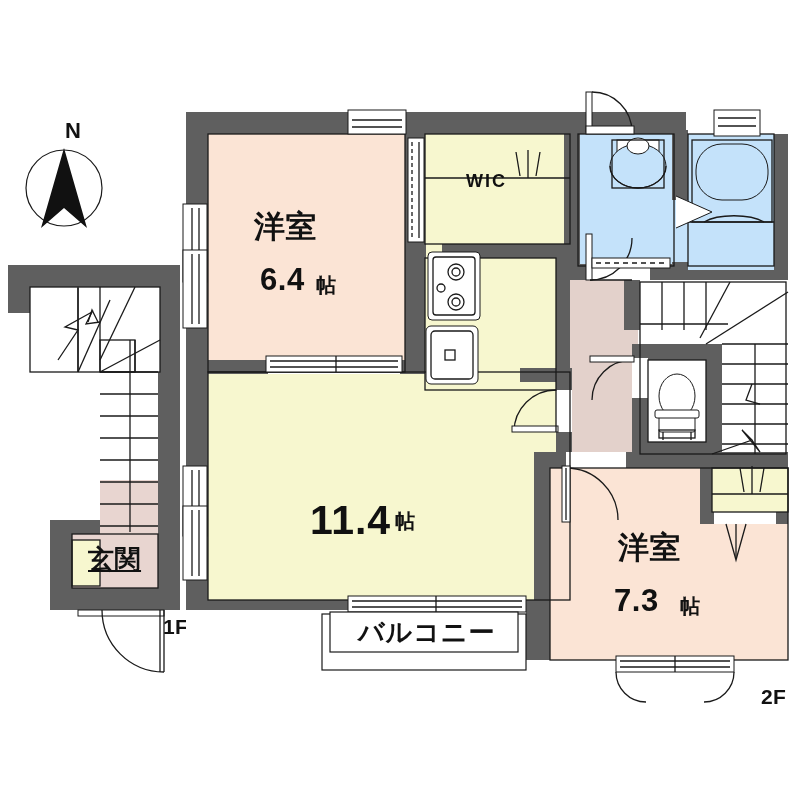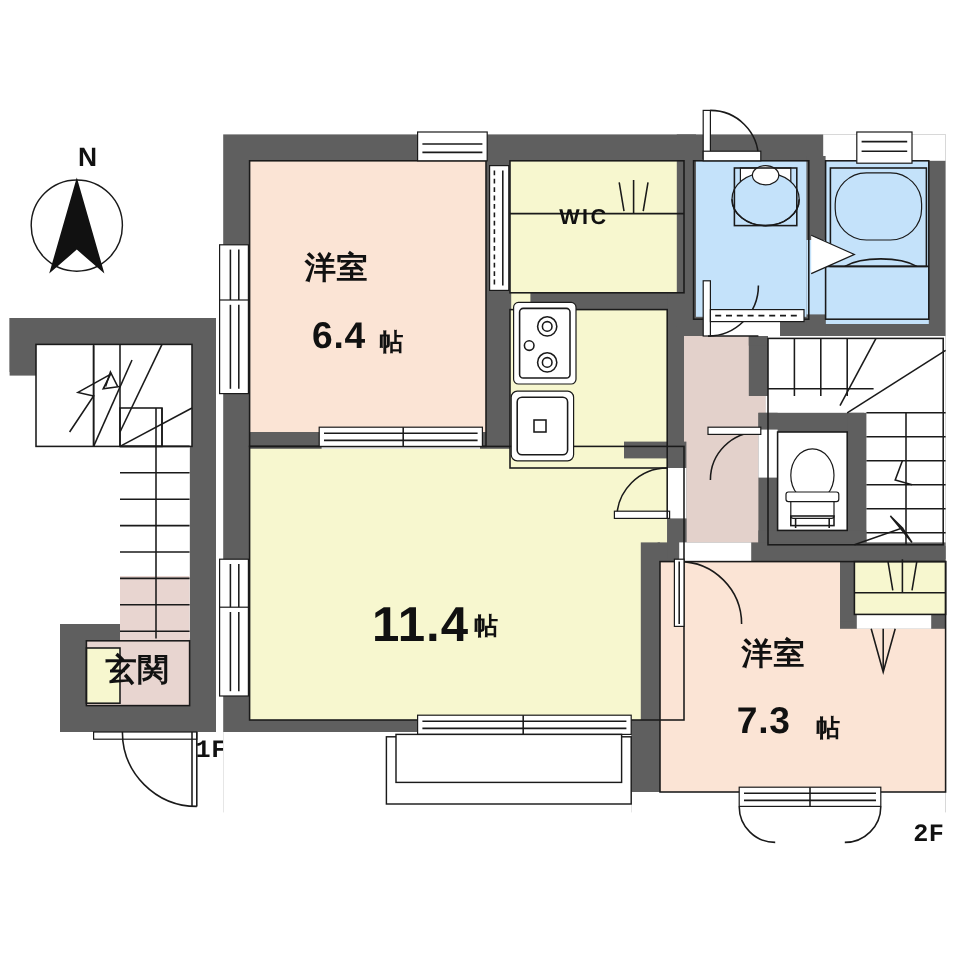--- a/index.html
+++ b/index.html
@@ -18,29 +18,29 @@
   .r-hall{background:#e3d1cb;}
   .r-white{background:#ffffff;}
   .r-genkan{background:#e8d5d0;}
   .thin{border:1px solid #2a2a2a;}
 
   
   .lbl{position:absolute;color:#111;font-weight:bold;letter-spacing:0.02em;
        white-space:nowrap;line-height:1;}
   .lbl-jp{font-family:"DejaVu Sans","Liberation Sans",sans-serif;}
 
-  .rm-name{font-size:26px;}
+  .rm-name{font-size:31px;}
   .rm-size{font-size:31px;font-family:"Liberation Sans",sans-serif;}
   .rm-unit{font-size:20px;}
   .wic-txt{font-size:18px;letter-spacing:2px;font-family:"Liberation Sans",sans-serif;}
   .ldk-txt{font-size:35px;letter-spacing:4px;font-family:"Liberation Sans",sans-serif;}
   .ldk-size{font-size:41px;font-family:"Liberation Sans",sans-serif;}
   .balcony-txt{font-size:26px;letter-spacing:1px;}
   .genkan-txt{font-size:26px;}
-  .floor-tag{font-size:21px;font-family:Liberation Mono, monospace;font-weight:bold;}
+  .floor-tag{font-size:21px;font-family:Liberation Sans, sans-serif;font-weight:bold;}
   .north-n{font-size:22px;font-weight:bold;font-family:"Liberation Sans",sans-serif;}
 
   svg{position:absolute;left:0;top:0;overflow:visible;}
   .s-fill-w{fill:#ffffff;stroke:#1a1a1a;}
   .s-fill-b{fill:#c4e2fa;stroke:#1a1a1a;}
   .s-none{fill:none;stroke:#1a1a1a;stroke-width:1.3;}
 </style>
 </head>
 <body>
 
@@ -95,21 +95,21 @@
 
     <rect x="72" y="534" width="86" height="54" class="s-none"></rect>
     <rect x="72" y="540" width="28" height="46" class="s-none"></rect>
 
     <rect x="78" y="610" width="86" height="6" fill="#ffffff" stroke="#1a1a1a" stroke-width="1"></rect>
     <path d="M164 610 L164 672" class="s-none"></path>
     <path d="M164 672 A62 62 0 0 1 102 610" class="s-none"></path>
     <line x1="160" y1="610" x2="160" y2="672" class="s-none"></line>
   </svg>
 
-  <div class="lbl lbl-jp genkan-txt" style="left:88px;top:546px;">玄関</div>
+  <div class="lbl lbl-jp genkan-txt" style="left:88px;top:546px;text-decoration:underline;">玄関</div>
 
   <div class="lbl floor-tag" style="left:163px;top:616px;">1F</div>
 
   <div class="abs wall" style="left:186px;top:112px;width:602px;height:565px;"></div>
 
   <div class="abs" style="left:186px;top:610px;width:340px;height:70px;background:#ffffff;"></div>
   <div class="abs" style="left:526px;top:660px;width:262px;height:22px;background:#ffffff;"></div>
   <div class="abs" style="left:686px;top:112px;width:102px;height:22px;background:#ffffff;"></div>
 
   <div class="abs r-bed" style="left:208px;top:134px;width:197px;height:238px;"></div>
@@ -317,16 +317,17 @@
 
   <div class="lbl wic-txt" style="left:466px;top:172px;">WIC</div>
 
   <div class="lbl ldk-size" style="left:310px;top:500px;">11.4</div>
   <div class="lbl lbl-jp rm-unit" style="left:395px;top:511px;">帖</div>
 
   <div class="lbl lbl-jp rm-name" style="left:618px;top:532px;">洋室</div>
   <div class="lbl rm-size" style="left:614px;top:585px;">7.3</div>
   <div class="lbl lbl-jp rm-unit" style="left:680px;top:596px;">帖</div>
 
+  <div class="lbl lbl-jp balcony-txt" style="left:358px;top:619px;">バルコニー</div>
 
   <div class="lbl floor-tag" style="left:761px;top:686px;">2F</div>
 
 </div>
 
 </body></html>

